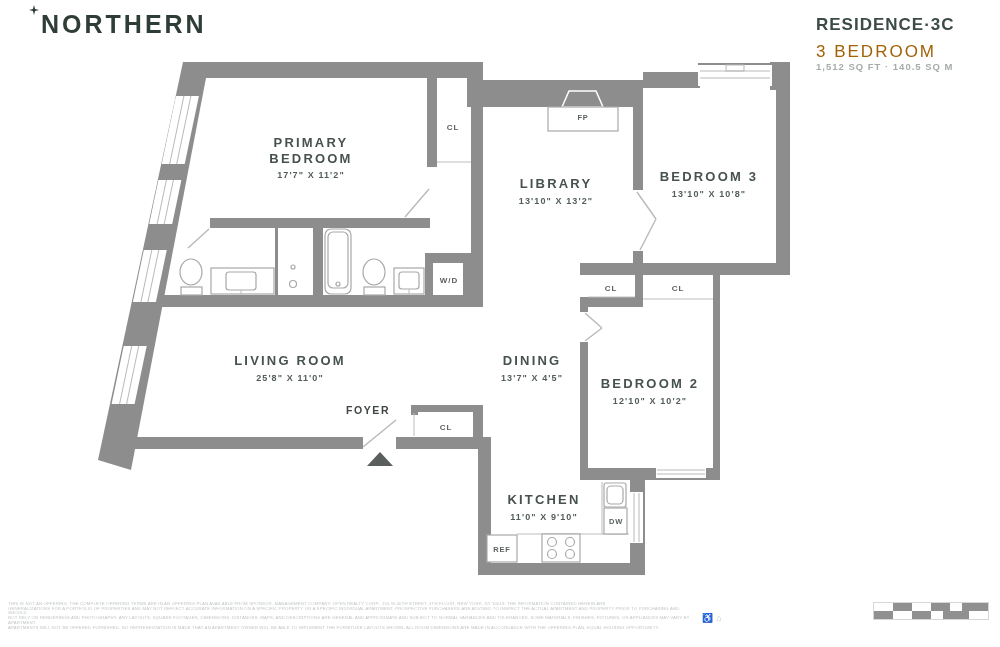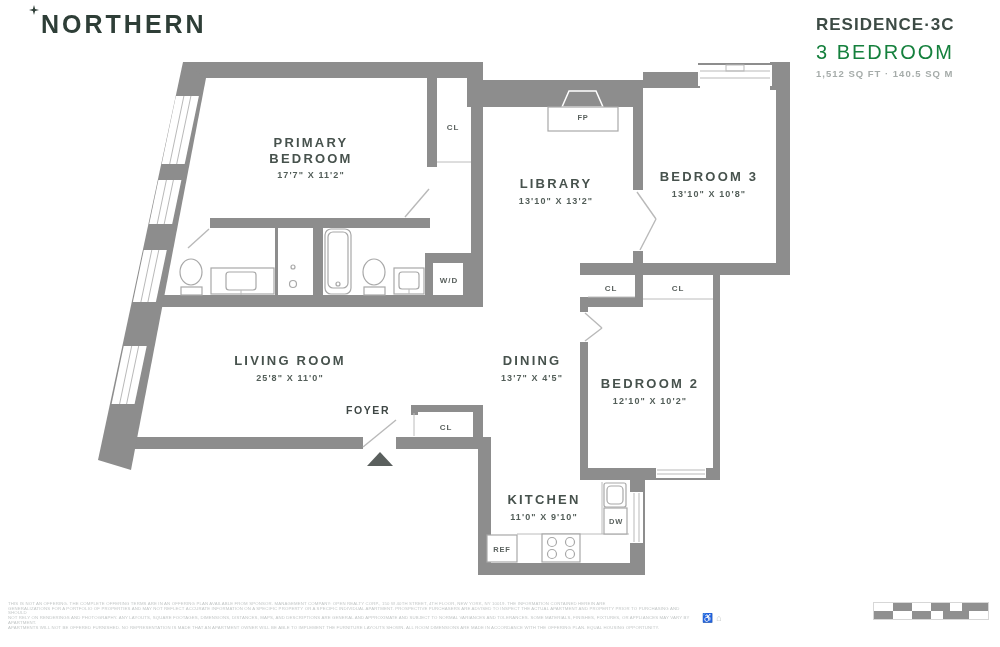--- a/index.html
+++ b/index.html
@@ -7,23 +7,23 @@
     width:1000px;height:647px;position:relative;overflow:hidden;
     background:#ffffff;font-family:"Liberation Sans", sans-serif;
   }
   
   .logo{position:absolute;left:22px;top:12px;color:#2e3e37;font-weight:700;
         font-size:25px;letter-spacing:3px;line-height:24px;margin-left:19px;}
   .logo .l2{margin-left:21px;}
   .logo-star{position:absolute;left:29px;top:5px;width:10px;height:10px;}
   .res-info{position:absolute;left:816px;top:15px;}
   .res-title{color:#3d4b45;font-weight:700;font-size:17px;letter-spacing:1px;}
-  .res-spec{color:#15803d;font-size:20px;letter-spacing:2px;line-height:16.5px;
+  .res-spec{color:#a16207;font-size:17px;letter-spacing:2px;line-height:16.5px;
             margin-top:9px;font-weight:500;}
-  .res-area{color:#a6acaa;font-size:9.5px;letter-spacing:1px;margin-top:7px;font-weight:600;}
+  .res-area{color:#a6acaa;font-size:9.5px;letter-spacing:1px;margin-top:0;font-weight:600;}
   
   svg text{font-family:"Liberation Sans", sans-serif;}
   .room-name{fill:#47524d;font-size:13px;font-weight:700;letter-spacing:2.2px;text-anchor:middle;}
   .room-dims{fill:#535e59;font-size:9px;font-weight:600;letter-spacing:1.1px;text-anchor:middle;}
   .small-label{fill:#5a615e;font-size:8px;font-weight:700;letter-spacing:1px;text-anchor:middle;}
   .tiny-label{fill:#5a615e;font-size:7.5px;font-weight:700;letter-spacing:0.8px;text-anchor:middle;}
   .foyer-label{fill:#3f4745;font-size:10.5px;font-weight:700;letter-spacing:1.6px;text-anchor:middle;}
   .wall{fill:#8d8d8d;}
   .fixture{fill:#ffffff;stroke:#a8a8a8;stroke-width:1.2;}
   .thinline{stroke:#bcbcbc;stroke-width:1;fill:none;}

